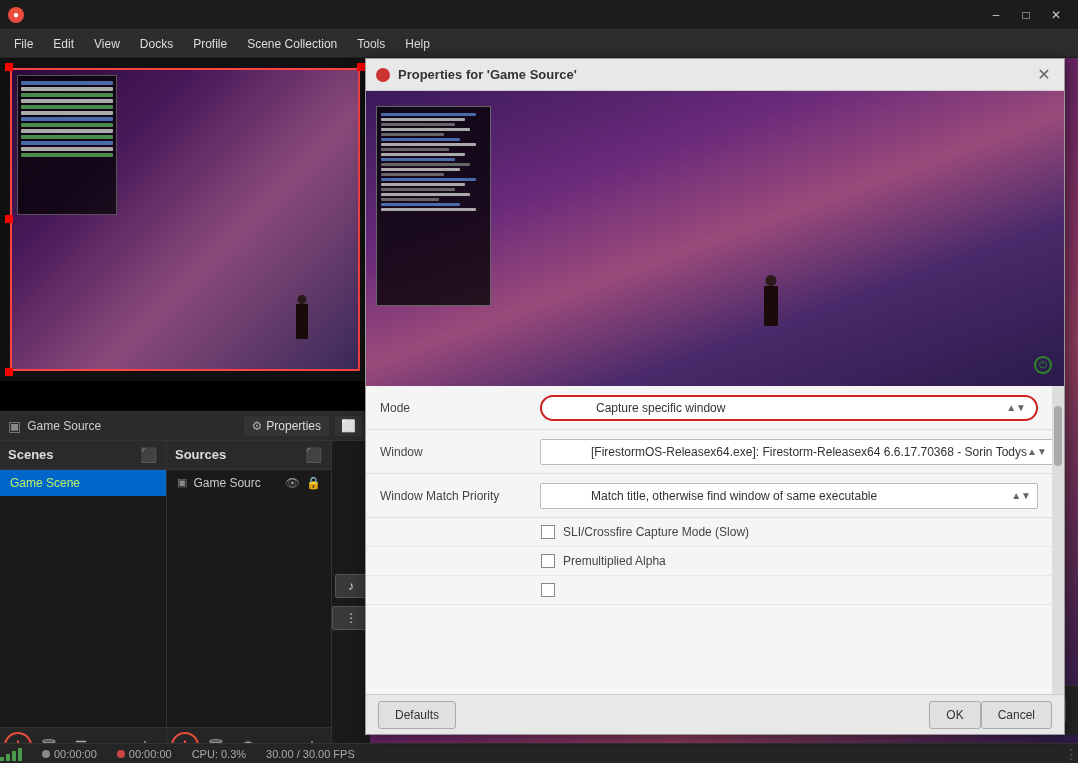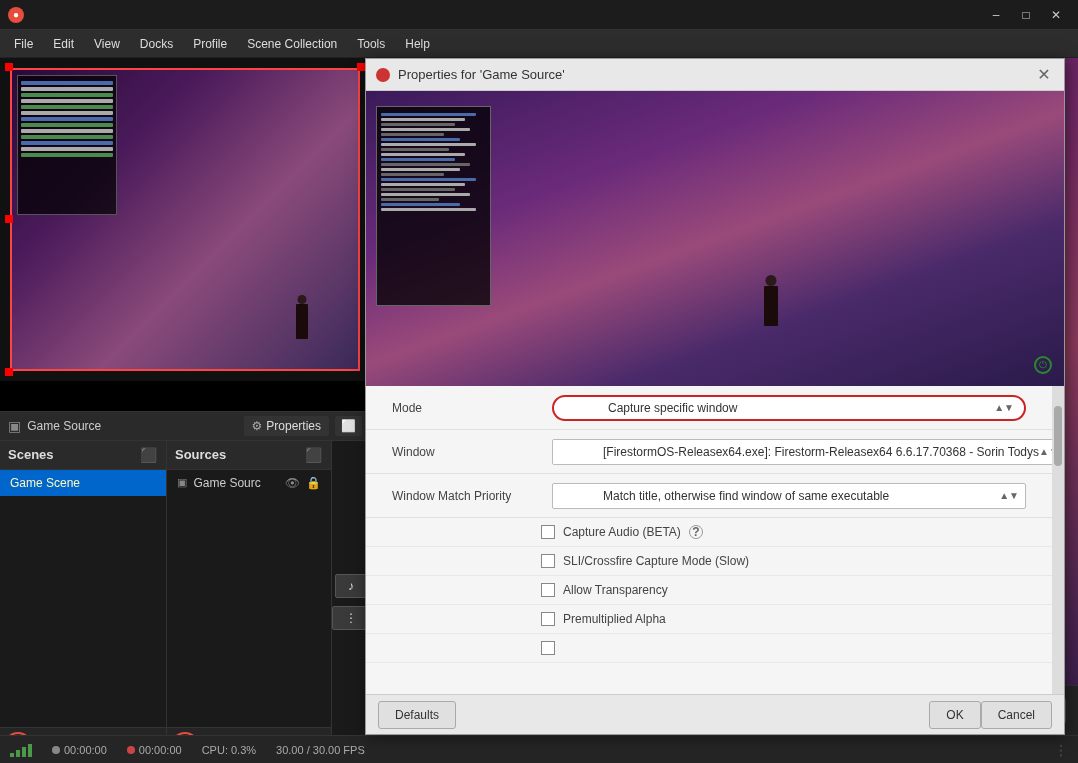--- a/index.html
+++ b/index.html
@@ -160,21 +160,21 @@
       overflow-y: auto;
     }
 
     .panel-item {
       padding: 6px 10px;
       cursor: pointer;
       color: #ccc;
     }
     .panel-item.active {
       background: #0066cc;
-      color: #fef9c3;
+      color: #bef264;
     }
 
     .sources-panel {
       width: 175px;
       border-right: 1px solid #333;
       display: flex;
       flex-direction: column;
     }
 
     .source-item {
@@ -225,26 +225,26 @@
       background: linear-gradient(135deg, #2a0a3a 0%, #5a1a6a 40%, #8a3a5a 70%, #2a1a4a 100%);
       position: relative;
     }
 
     
     .statusbar {
       position: absolute;
       bottom: 0;
       left: 0;
       right: 0;
-      height: 28px;
+      height: 20px;
       background: #252525;
       border-top: 1px solid #333;
       display: flex;
       align-items: center;
-      padding: 0 10px;
+      padding: 0 0;
       gap: 20px;
       font-size: 11px;
       color: #aaa;
     }
     .status-item {
       display: flex;
       align-items: center;
       gap: 4px;
     }
     .status-dot {
@@ -297,21 +297,21 @@
     }
     .modal-icon {
       width: 14px;
       height: 14px;
       background: #cc3333;
       border-radius: 50%;
     }
     .modal-title-text {
       color: #333;
       font-size: 13px;
-      font-weight: 400;
+      font-weight: 700;
     }
     .modal-close-btn {
       width: 20px;
       height: 20px;
       background: none;
       border: none;
       cursor: pointer;
       color: #666;
       font-size: 16px;
       display: flex;
@@ -353,21 +353,21 @@
     .modal-content {
       flex: 1;
       background: #f5f5f5;
       overflow-y: auto;
       padding: 0;
     }
 
     .properties-row {
       display: flex;
       align-items: center;
-      padding: 8px 26px;
+      padding: 8px 14px;
       border-bottom: 1px solid #e0e0e0;
       min-height: 44px;
     }
 
     .prop-label {
       width: 160px;
       flex-shrink: 0;
       color: #444;
       font-size: 12px;
     }
@@ -770,35 +770,26 @@
       <div class="properties-row">
         <div class="prop-label">Window Match Priority</div>
         <div class="prop-control">
           <div class="prop-select">
             <span class="prop-select-text">Match title, otherwise find window of same executable</span>
             <span class="prop-select-arrow">▲▼</span>
           </div>
         </div>
       </div>
 
-      <div class="checkbox-row">
-        <div class="prop-checkbox"></div>
-        <span class="prop-checkbox-label">Capture Audio (BETA)</span>
-        <span style="color:#666; font-size:12px; border:1px solid #999; border-radius:50%; width:14px; height:14px; display:flex; align-items:center; justify-content:center; font-weight:bold; cursor:pointer;">?</span>
-      </div>
 
       <div class="checkbox-row">
         <div class="prop-checkbox"></div>
         <span class="prop-checkbox-label">SLI/Crossfire Capture Mode (Slow)</span>
       </div>
 
-      <div class="checkbox-row">
-        <div class="prop-checkbox"></div>
-        <span class="prop-checkbox-label">Allow Transparency</span>
-      </div>
 
       <div class="checkbox-row">
         <div class="prop-checkbox"></div>
         <span class="prop-checkbox-label">Premultiplied Alpha</span>
       </div>
 
       <div class="checkbox-row">
         <div class="prop-checkbox"></div>
       </div>
 

